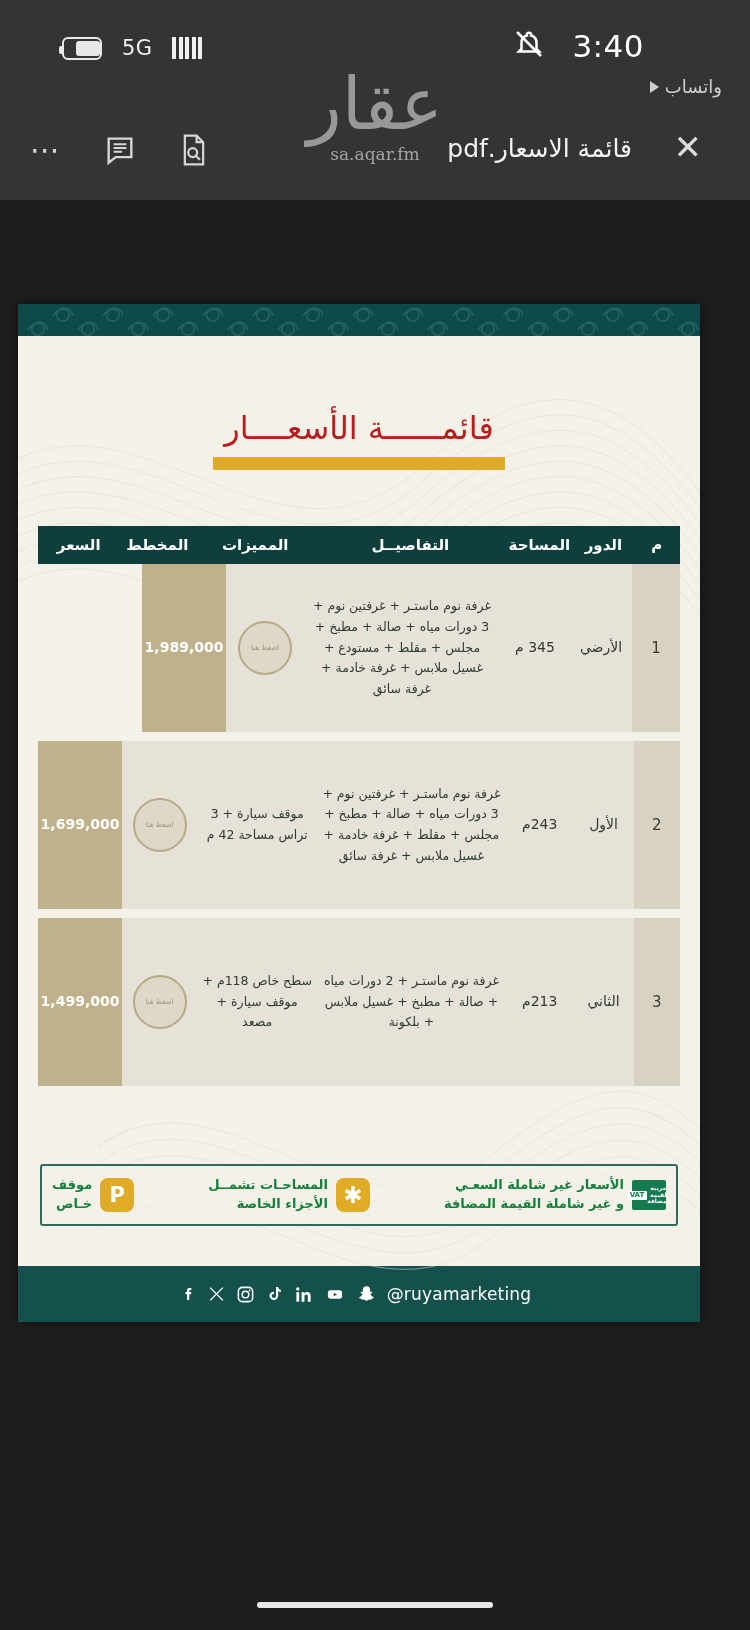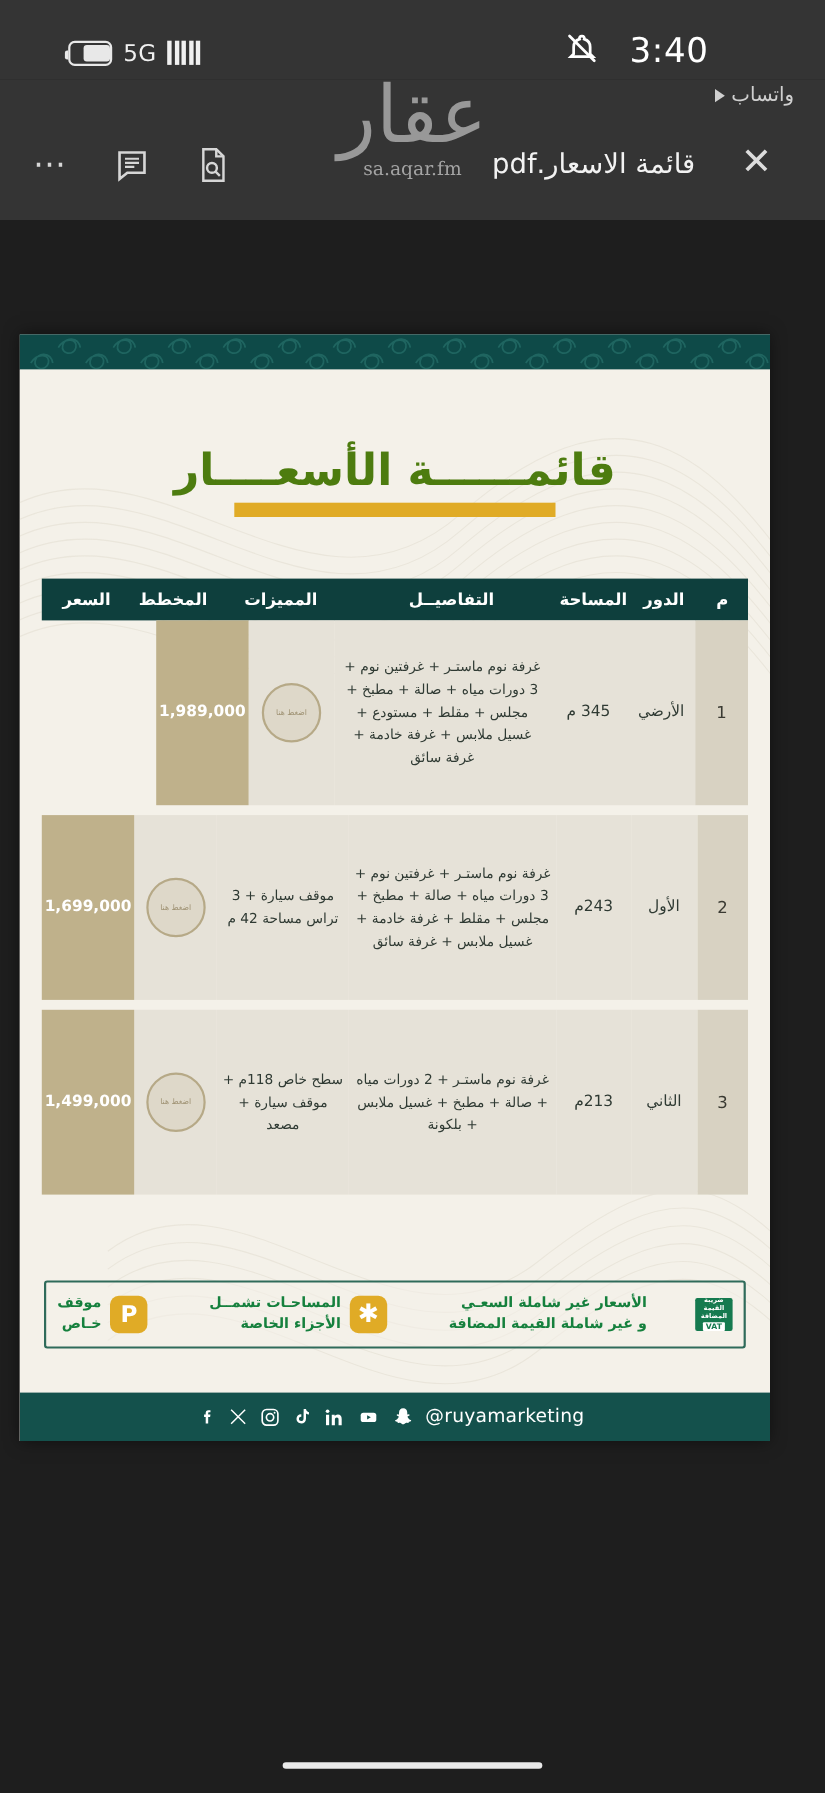--- a/index.html
+++ b/index.html
@@ -15,21 +15,21 @@
 
   
   .statusbar {
     height: 72px;
     background: #343434;
     position: relative;
   }
   .sb-left {
     position: absolute;
     left: 62px; top: 36px;
-    display: flex; align-items: center; gap: 10px;
+    display: flex; align-items: center; gap: 20px;
   }
   .battery {
     width: 40px; height: 23px;
     border: 2.5px solid #e8e8e8;
     border-radius: 6px;
     position: relative;
     display: flex; align-items: center;
   }
   .battery::after {
     content: ""; position: absolute; left: -5px; top: 7px;
@@ -136,23 +136,23 @@
 
   
   .title-wrap {
     position: relative;
     height: 190px;
     display: flex; align-items: center; justify-content: center;
   }
   .title {
     position: relative;
     direction: rtl;
-    font-size: 40px;
-    font-weight: 700;
-    color: #4d7c0f;
+    font-size: 32px;
+    font-weight: 400;
+    color: #b91c1c;
     letter-spacing: 1px;
     padding: 0 10px 6px 10px;
     z-index: 2;
   }
   .title-underline {
     position: absolute;
     bottom: 56px;
     left: 50%; transform: translateX(-50%);
     width: 292px; height: 13px;
     background: #e0ab26;
@@ -234,42 +234,42 @@
     background: rgba(244,241,233,.55);
   }
   .note { display: flex; align-items: center; gap: 8px; direction: rtl; }
   .note-txt {
     font-size: 13px; font-weight: 700; color: #15803d;
     line-height: 1.45; text-align: right; white-space: pre-line;
   }
   .vat-badge {
     width: 34px; height: 30px; background: #157a4f; color: #fff;
     font-size: 6px; line-height: 1.15; font-weight: 700;
-    display: flex; flex-direction: column; align-items: center; justify-content: center;
-    border-radius: 2px; text-align: center; margin-left: 36px;
+    display: flex; flex-direction: row; align-items: center; justify-content: center;
+    border-radius: 2px; text-align: center;
   }
   .vat-badge .vat-en {
     background:#fff; color:#157a4f; font-size:7px; padding:0 3px; margin-top:1px; border-radius:1px;
   }
   .star-badge {
     width: 34px; height: 34px; border-radius: 8px;
     background: #e0ab26; color: #fff;
     display: flex; align-items: center; justify-content: center;
     font-size: 23px; line-height: 1;
   }
   .p-badge {
     width: 34px; height: 34px; border-radius: 8px;
     background: #e0ab26; color: #fff;
     display: flex; align-items: center; justify-content: center;
     font-size: 21px; font-weight: 700; line-height: 1;
   }
 
   
   .social {
-    height: 44px;
+    height: 56px;
     background: #14514c;
     display: flex; align-items: center; justify-content: center;
     gap: 11px;
     margin-top: 40px;
     color: #ffffff;
   }
   .social .si { display: flex; align-items: center; justify-content: center; }
   .handle { font-size: 17px; margin-right: 6px; color:#fff; letter-spacing:.2px; }
 
   

